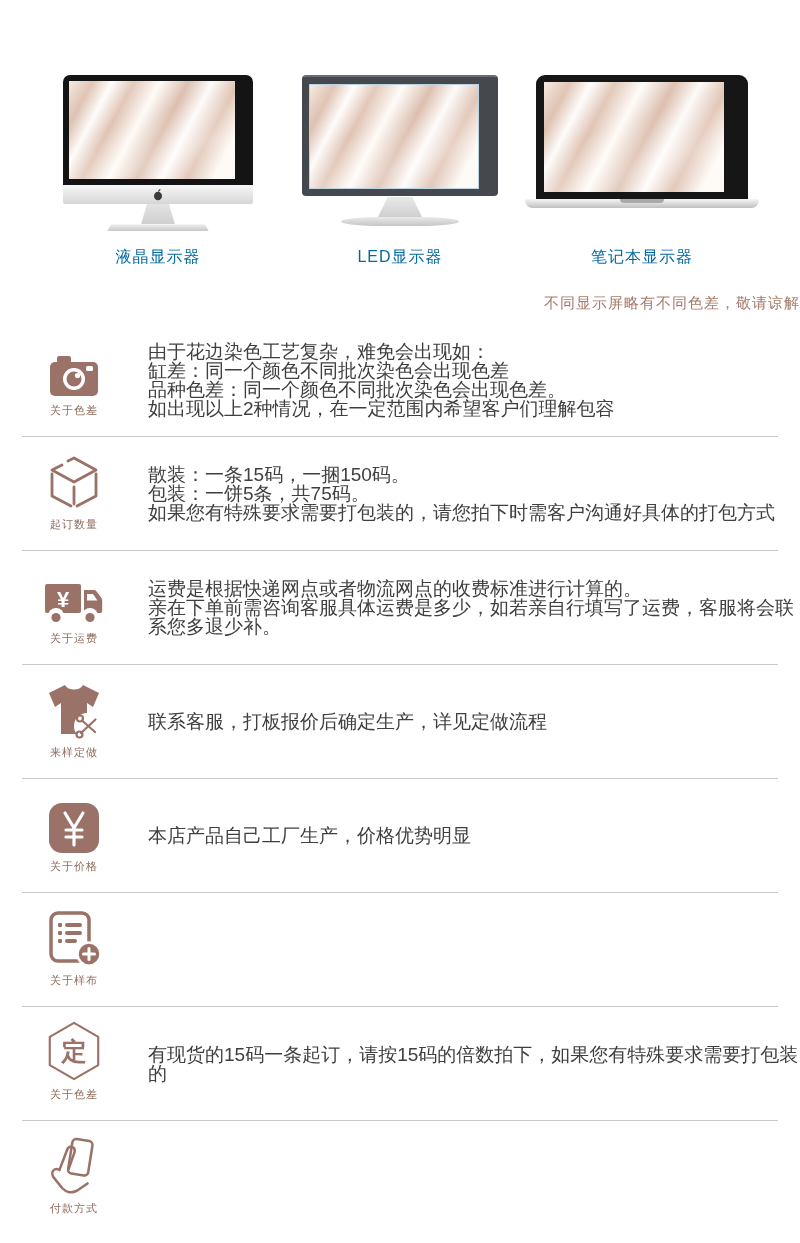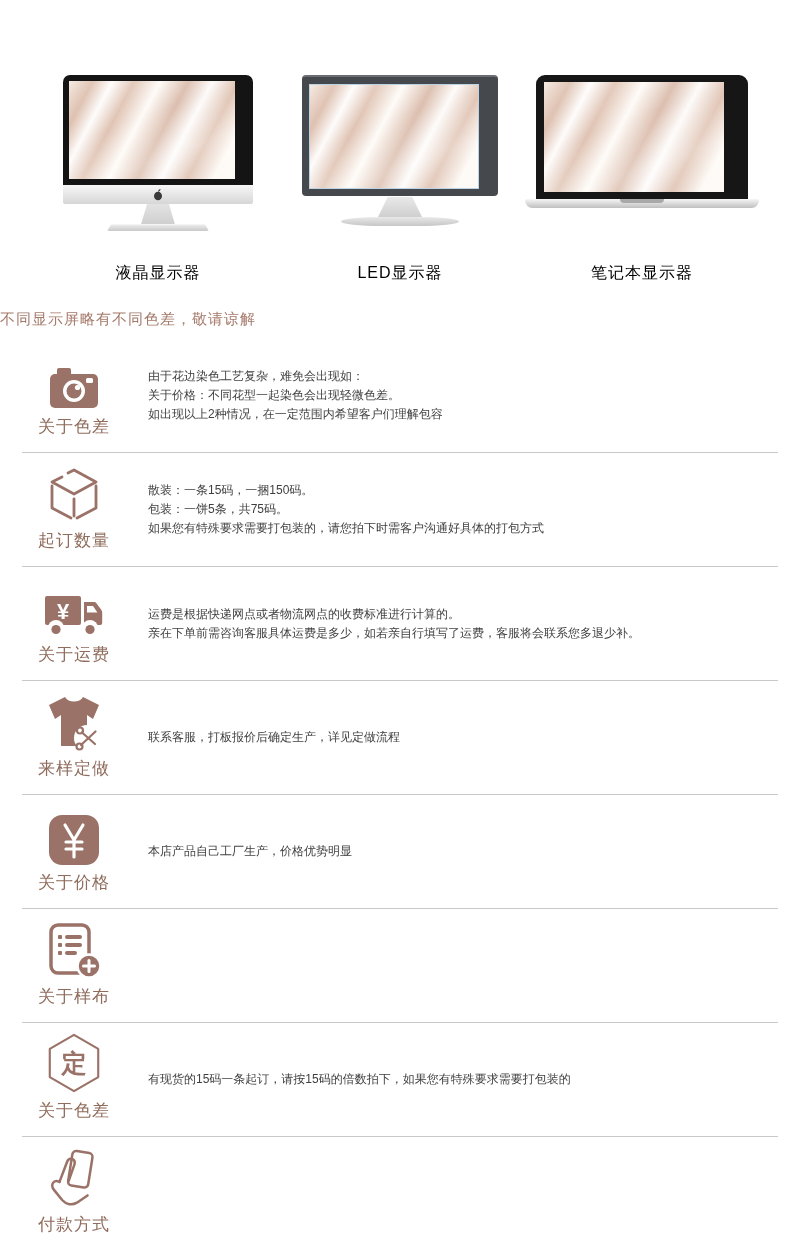--- a/index.html
+++ b/index.html
@@ -5,21 +5,21 @@
   html,body{margin:0;padding:0;background:#ffffff;}
   .page{
     width:800px;height:1243px;overflow:hidden;background:#ffffff;
     font-family:"Liberation Sans","DejaVu Sans",sans-serif;
     box-sizing:border-box;padding-top:75px;
   }
   
   .devices-row{display:flex;justify-content:space-between;padding:0 52px;}
   .device-col{width:212px;display:flex;flex-direction:column;align-items:center;}
   .device-area{height:156px;display:flex;flex-direction:column;align-items:center;}
-  .device-label{margin-top:32px;font-size:16px;color:#000000;letter-spacing:1px;}
+  .device-label{margin-top:16px;font-size:16px;color:#0369a1;letter-spacing:1px;}
   .silk{
     background-color:#f2e6db;
     background-image:
       linear-gradient(118deg, rgba(214,178,160,0) 0%, rgba(209,170,150,.55) 11%,
         rgba(255,255,255,.92) 20%, rgba(214,178,160,.5) 30%, rgba(255,253,250,.95) 42%,
         rgba(206,168,150,.5) 55%, rgba(255,255,255,.9) 66%, rgba(214,178,160,.5) 78%,
         rgba(255,253,250,.92) 90%),
       linear-gradient(160deg,#f6ece4,#e9d4c6 40%,#f9f2ec 70%,#e7d2c4 100%);
   }
   
@@ -38,28 +38,28 @@
     clip-path:polygon(22% 0,78% 0,100% 100%,0 100%);}
   .led-base{width:118px;height:9px;background:linear-gradient(#e9e9e9,#c6c6c6);border-radius:50%/70%;}
   
   .mb-lid{background:#161616;border-radius:9px 9px 0 0;padding:7px 8px;width:196px;}
   .mb-screen{width:180px;height:110px;}
   .mb-base{width:234px;height:9px;background:linear-gradient(#f6f6f6,#bfbfbf);
     border-radius:2px 2px 10px 10px;position:relative;}
   .mb-notch{position:absolute;left:50%;transform:translateX(-50%);top:0;width:44px;height:4px;
     background:#a9a9a9;border-radius:0 0 5px 5px;}
   
-  .screen-note{margin-top:26px;text-align:left;font-size:15px;color:#a5796a;letter-spacing:1px;}
+  .screen-note{margin-top:26px;text-align:right;font-size:15px;color:#a5796a;letter-spacing:1px;}
   
   .sections{margin-top:10px;}
   .info-row{display:flex;align-items:center;min-height:105px;padding:4px 0;}
   .icon-col{margin-left:24px;width:100px;flex:0 0 100px;display:flex;flex-direction:column;align-items:center;}
   .icon-col .icon{display:block;height:56px;display:flex;align-items:flex-end;justify-content:center;}
-  .icon-label{margin-top:5px;font-size:17px;color:#8f6c5c;letter-spacing:1px;white-space:nowrap;}
-  .text-col{margin-left:24px;flex:1;color:#3f3f3f;font-size:12px;line-height:19px;}
+  .icon-label{margin-top:5px;font-size:11px;color:#8f6c5c;letter-spacing:1px;white-space:nowrap;}
+  .text-col{margin-left:24px;flex:1;color:#3f3f3f;font-size:19px;line-height:19px;}
   .text-col p{margin:0;}
   .divider{margin:0 22px;border-top:1px solid #c9c9c9;height:0;}
 </style>
 </head>
 <body>
 
 <div class="page">
 
   <div class="devices-row">
     <div class="device-col">
@@ -116,21 +116,22 @@
             <circle cx="25" cy="25" r="11" fill="#fff"></circle>
             <circle cx="25" cy="25" r="7.5" fill="#9a7268"></circle>
             <circle cx="28.5" cy="21.5" r="2.6" fill="#fff"></circle>
             <rect x="37" y="12" width="7" height="5" rx="1.5" fill="#fff"></rect>
           </svg>
         </span>
         <div class="icon-label">关于色差</div>
       </div>
       <div class="text-col">
         <p>由于花边染色工艺复杂，难免会出现如：</p>
-        <p>关于价格：不同花型一起染色会出现轻微色差。</p>
+        <p>缸差：同一个颜色不同批次染色会出现色差</p>
+        <p>品种色差：同一个颜色不同批次染色会出现色差。</p>
         <p>如出现以上2种情况，在一定范围内希望客户们理解包容</p>
       </div>
     </section>
     <div class="divider"></div>
 
     <section class="info-row">
       <div class="icon-col">
         <span class="icon">
           <svg width="56" height="58" viewBox="0 0 56 58" fill="none" stroke="#9a7268" stroke-width="2.8" stroke-linecap="round" stroke-linejoin="round">
             <path d="M22 7 L28 4 L50 16 L28 28 L6 16 L16 11"></path>

